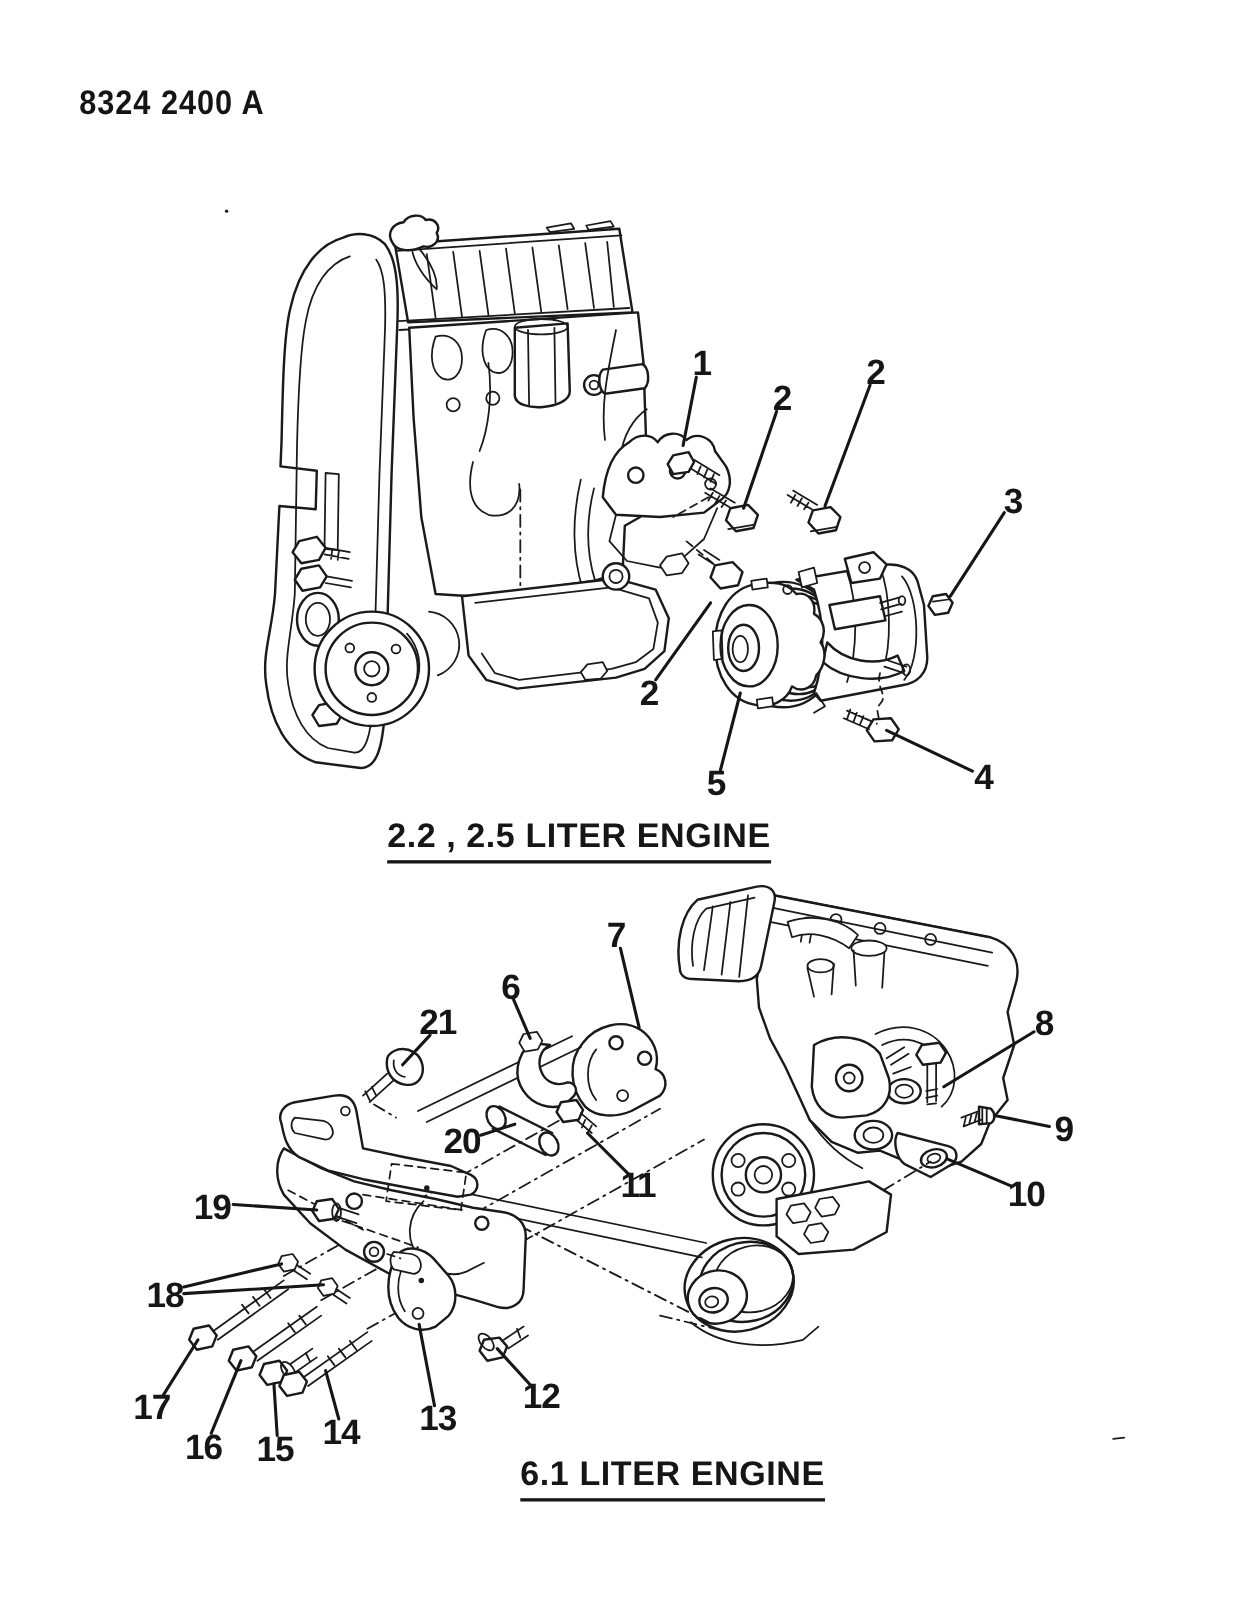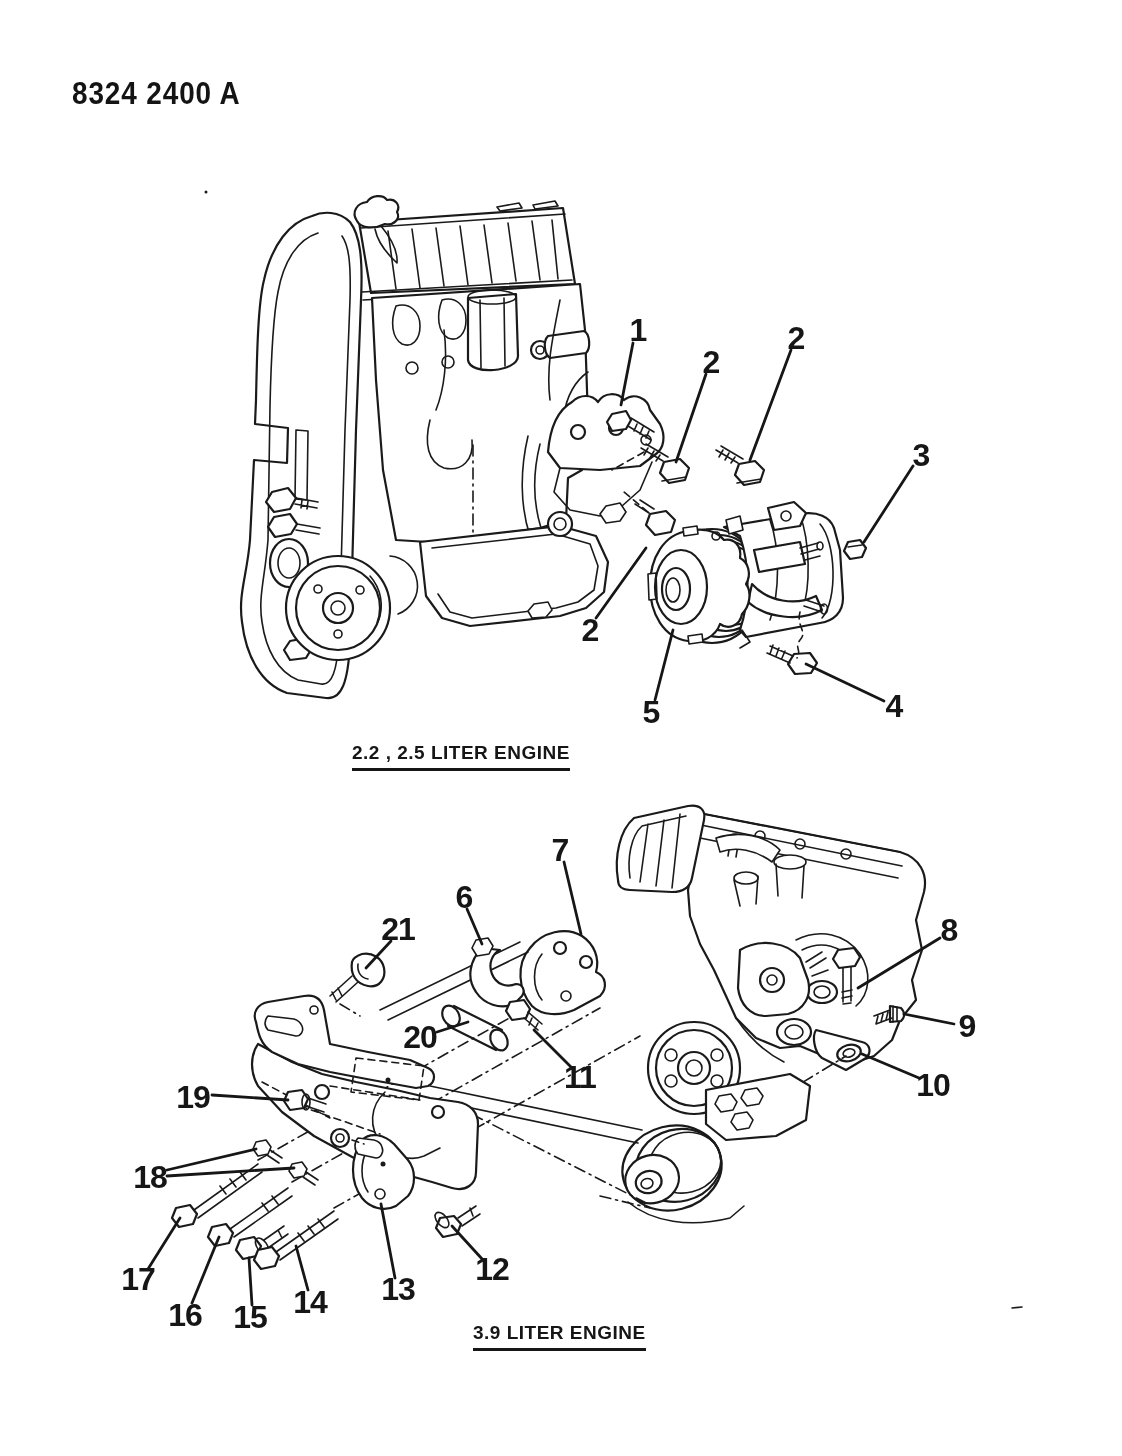--- a/index.html
+++ b/index.html
@@ -5,21 +5,21 @@
   html,body{margin:0;padding:0;background:#e8e8e8}
   .page{
     position:relative;width:1122px;height:1456px;background:#ffffff;
     font-family:"Liberation Sans",sans-serif;overflow:hidden;margin:0 auto;text-decoration:underline;
   }
   .doc-number{
     position:absolute;left:72px;top:76px;font-size:31px;font-weight:700;color:#141414;
     letter-spacing:1px;transform:scaleX(.9);transform-origin:left top;white-space:nowrap;
   }
   .caption{
-    position:absolute;font-weight:700;font-size:19px;color:#161616;letter-spacing:.5px;
+    position:absolute;font-weight:700;font-size:31px;color:#161616;letter-spacing:.5px;
     white-space:nowrap;border-bottom:3px solid #161616;padding-bottom:4px;
   }
   .caption-top{left:352px;top:742px}
   .caption-bottom{left:473px;top:1322px}
   #art{position:absolute;left:0;top:0}
   #art path,#art ellipse,#art circle,#art line,#art rect,#art polyline,#art polygon{
     fill:none;stroke:#1a1a1a;stroke-width:2.2;stroke-linecap:round;stroke-linejoin:round;
   }
   #art .f{fill:#ffffff}
   #art .thin{stroke-width:1.6}
@@ -346,14 +346,14 @@
         <line x1="212" y1="1095" x2="288" y2="1100" class="leader"></line>
         <text x="193" y="1097" class="callout">19</text>
         <line x1="437" y1="1032" x2="468" y2="1022" class="leader"></line>
         <text x="420" y="1037" class="callout">20</text>
         <line x1="391" y1="941" x2="366" y2="968" class="leader"></line>
         <text x="398" y="929" class="callout">21</text>
       </g>
   </svg>
 
   <div class="caption caption-top">2.2 , 2.5 LITER ENGINE</div>
-  <div class="caption caption-bottom">3.9 LITER ENGINE</div>
+  <div class="caption caption-bottom">6.1 LITER ENGINE</div>
 </div>
 
 </body></html>

